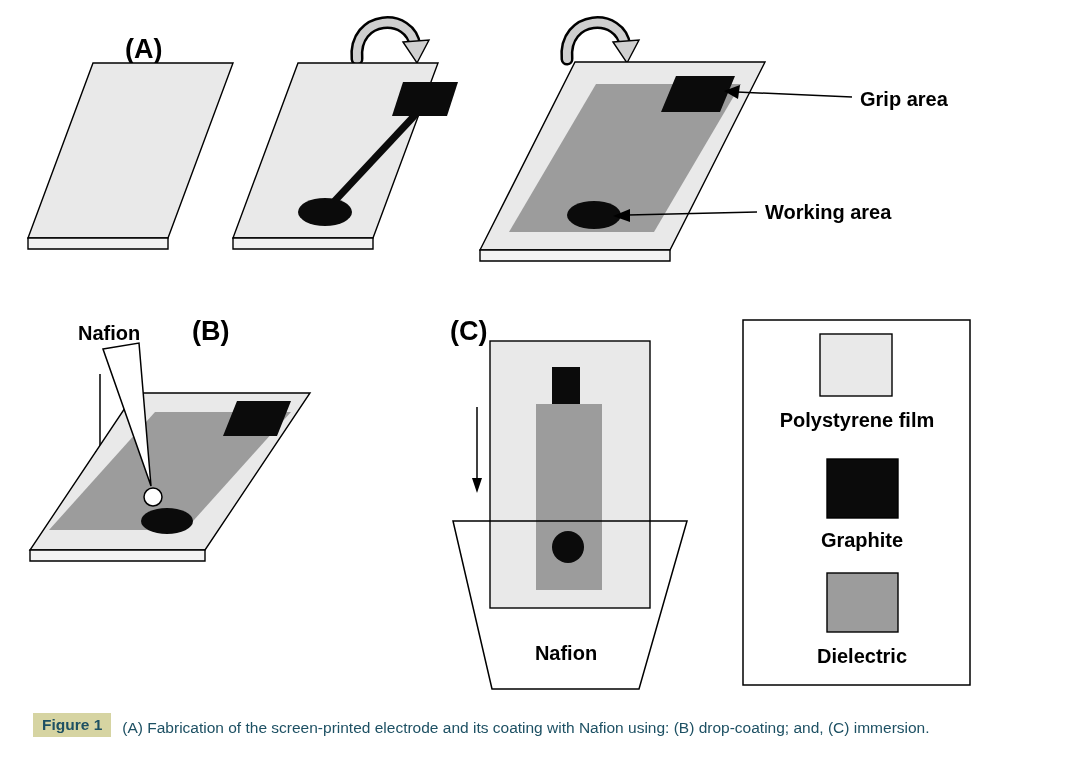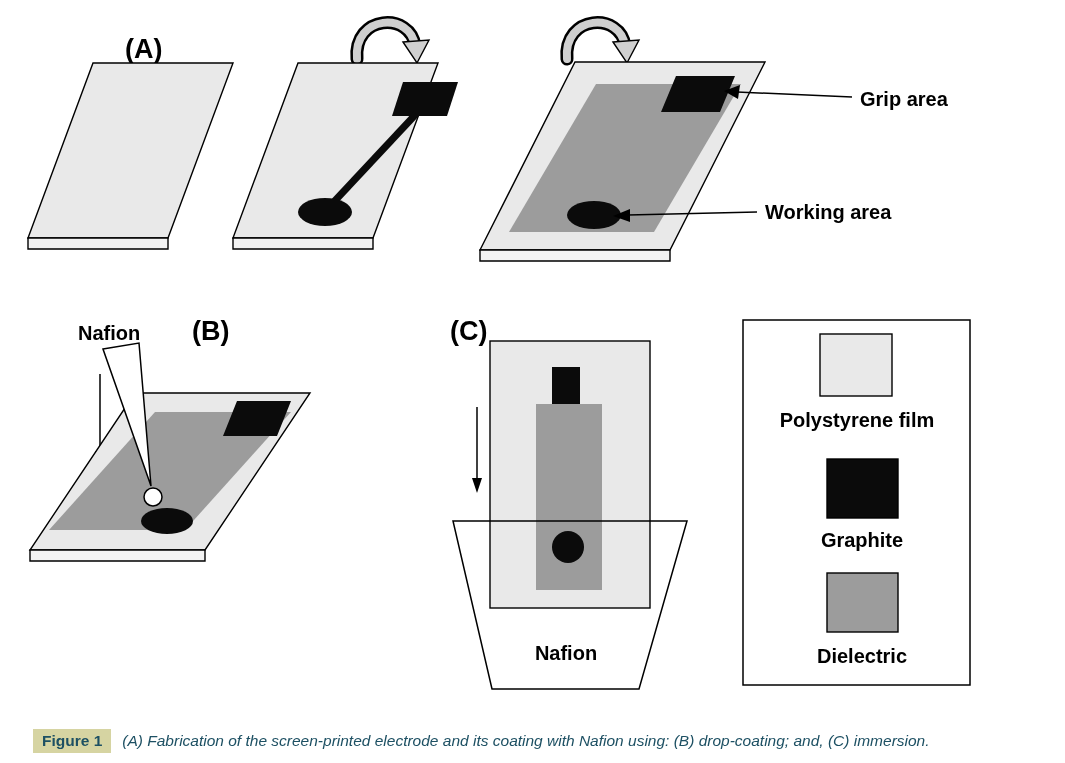--- a/index.html
+++ b/index.html
@@ -15,25 +15,25 @@
   .graphite{fill:#0b0b0b;stroke:none;}
   .wireline{stroke:#000;stroke-width:1.5;fill:none;}
   .whitefill{fill:#ffffff;stroke:#000;stroke-width:1.5;}
   .arrow-outer{fill:none;stroke:#000;stroke-width:13;stroke-linecap:round;}
   .arrow-inner{fill:none;stroke:#cfcfcf;stroke-width:8;stroke-linecap:round;}
   .flip-head{fill:#cfcfcf;stroke:#000;stroke-width:1.4;}
   .ahead{fill:#000;stroke:none;}
   .trace{stroke:#0b0b0b;stroke-width:7;}
   .legend-box{fill:#ffffff;stroke:#000;stroke-width:1.5;}
   .swatch{stroke:#000;stroke-width:1.4;}
-  .caption{position:absolute;left:33px;top:729px;display:flex;align-items:flex-start;
+  .caption{position:absolute;left:33px;top:713px;display:flex;align-items:flex-end;
            font-size:15.5px;color:#1d5063;width:1020px;}
   .caption-label{background:#d6d4a2;color:#1d5063;font-weight:bold;padding:3px 9px;
                  margin-right:11px;white-space:nowrap;}
-  .caption-text{padding-top:3px;font-style:italic;}
+  .caption-text{padding-top:3px;}
 </style>
 </head>
 <body>
 
 <div class="stage">
 
 <svg width="1065" height="728" viewBox="0 0 1065 728">
 
   <text class="panel-label" x="125" y="58">(A)</text>
 

